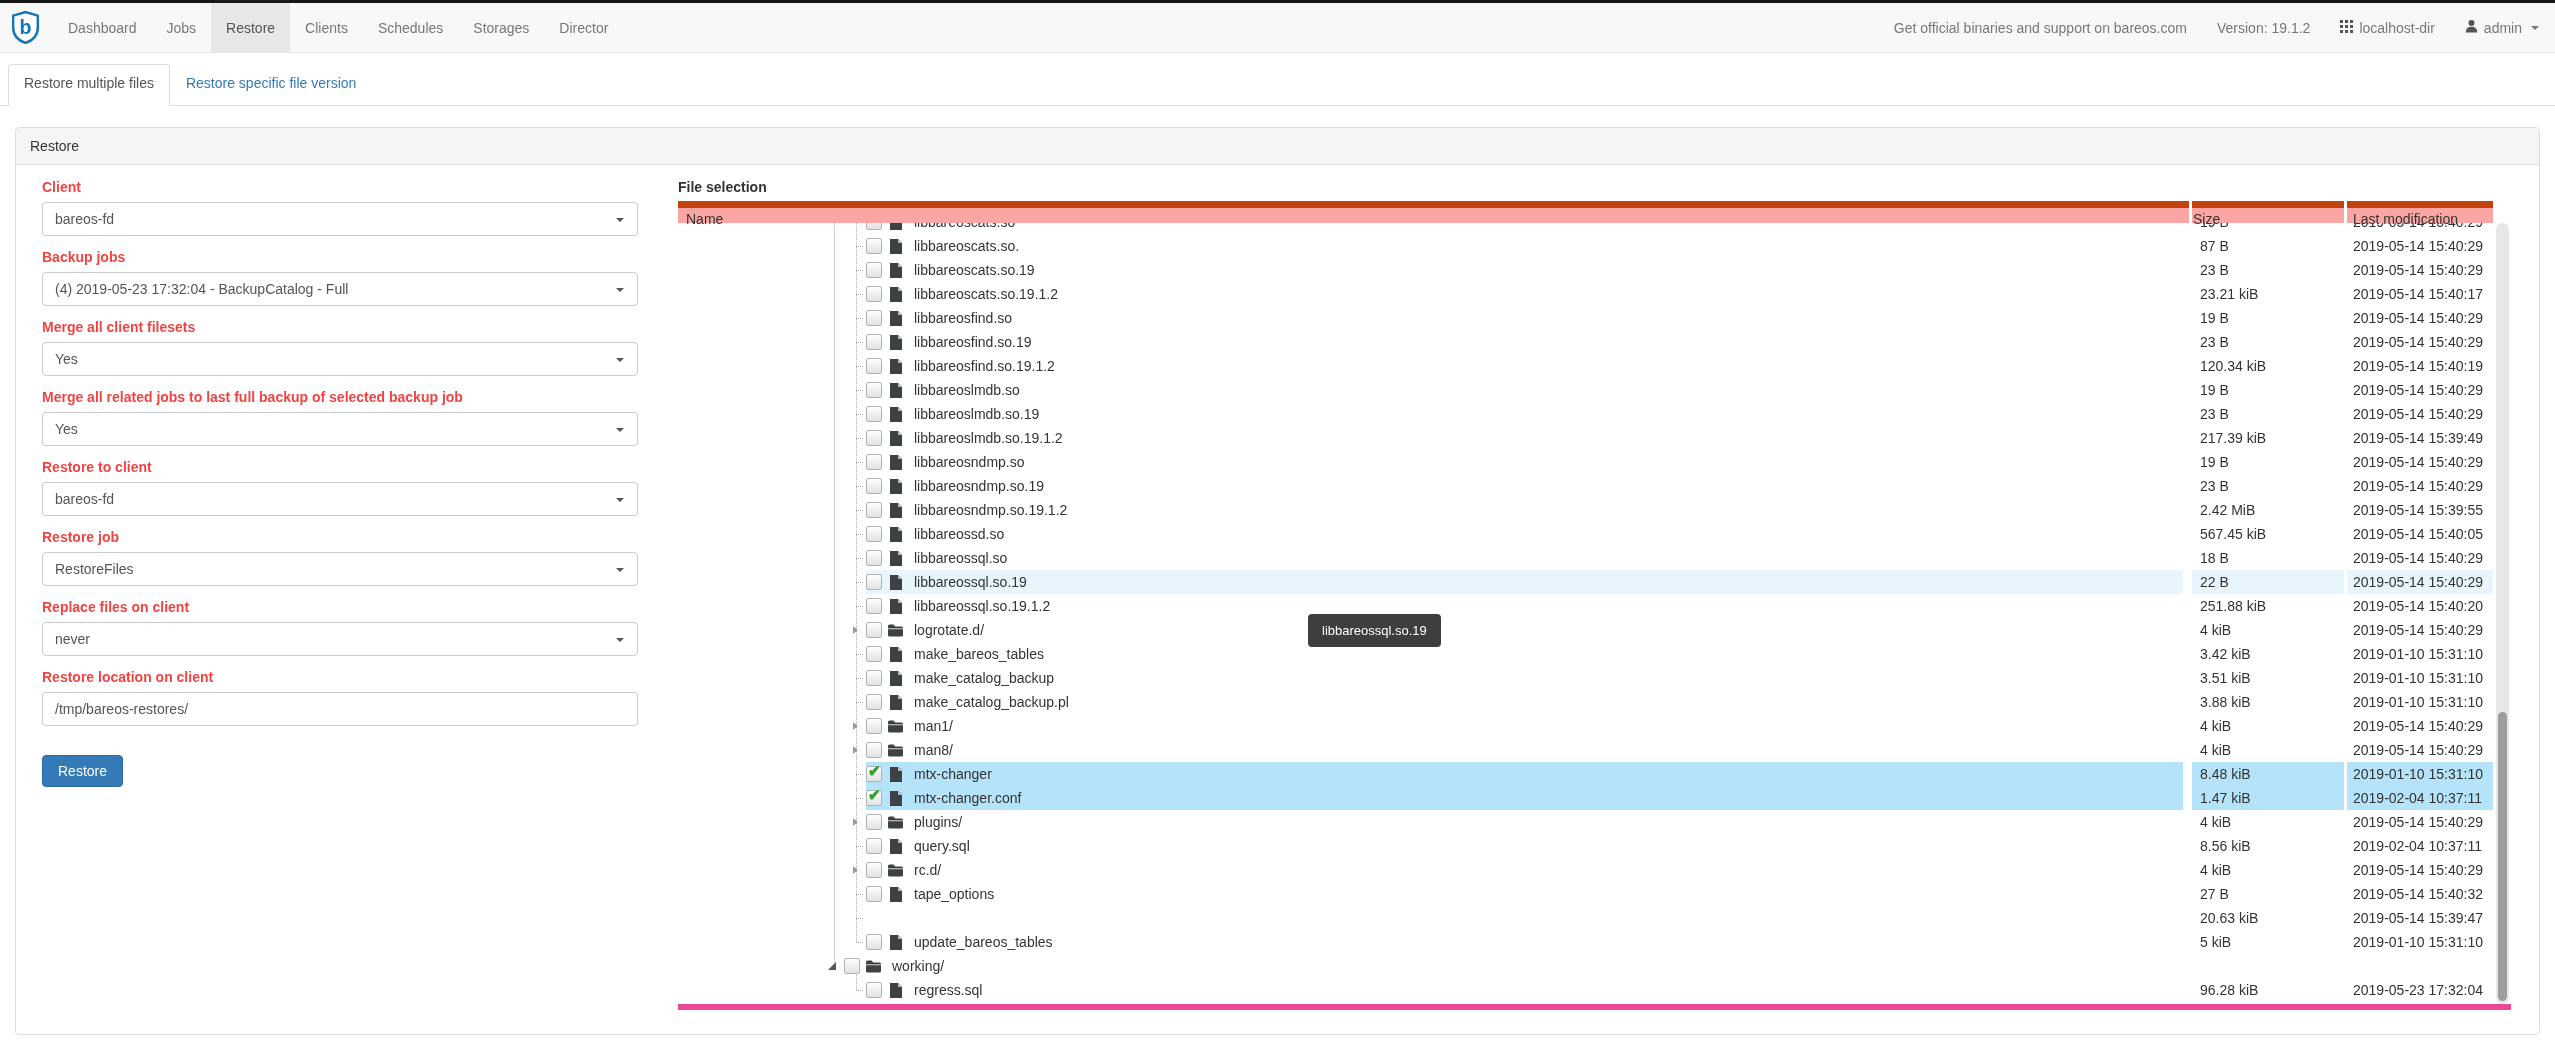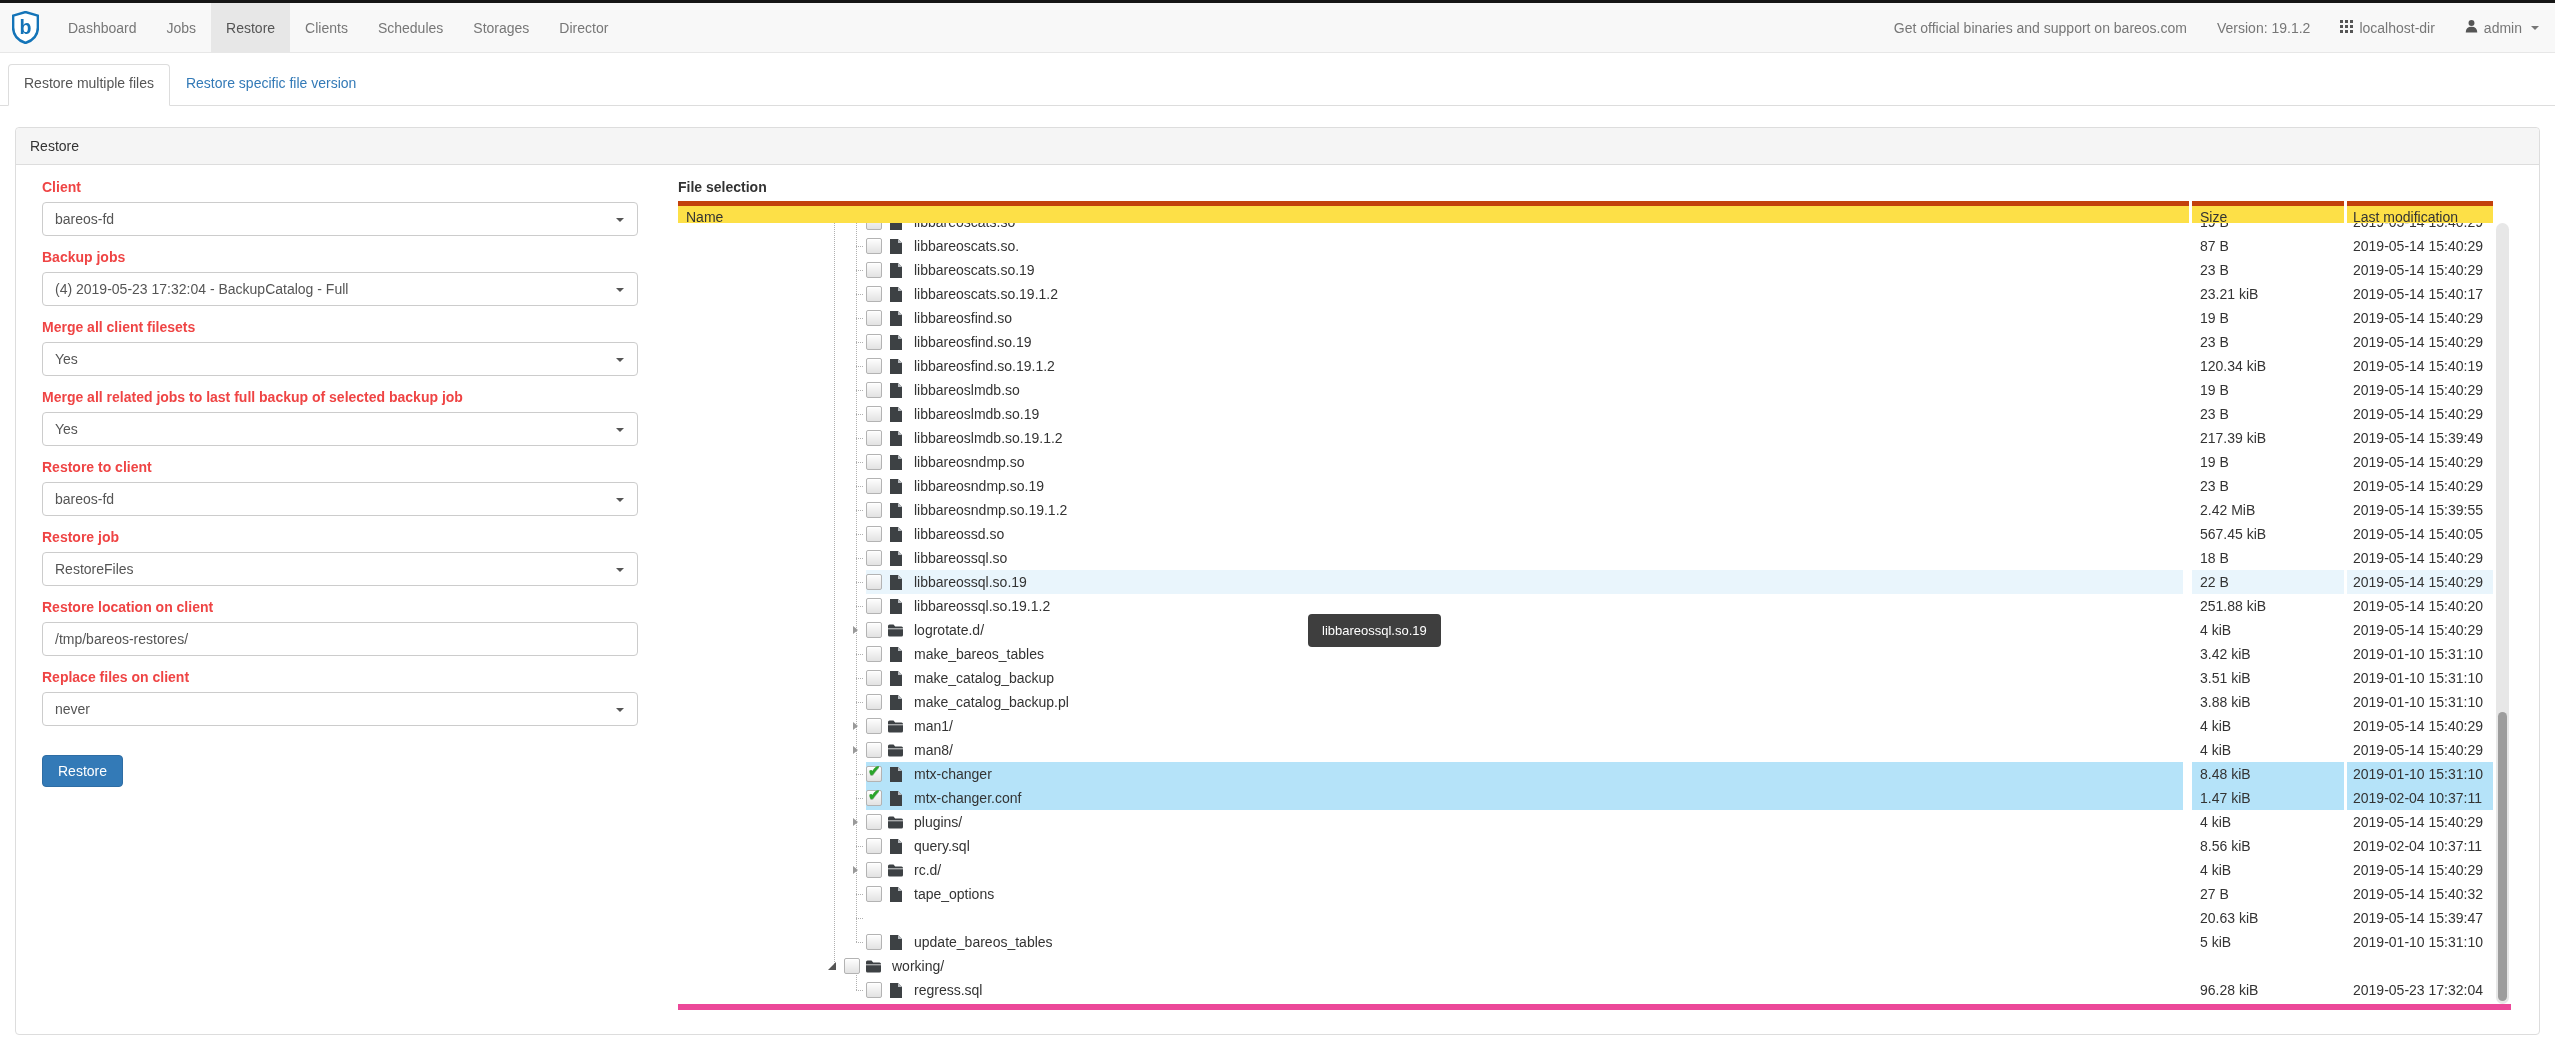--- a/index.html
+++ b/index.html
@@ -29,23 +29,23 @@
   .form-group label{display:block;font-weight:bold;color:#ef4444;margin-bottom:7px;line-height:16px}
   .control{position:relative;height:34px;box-sizing:border-box;border:1px solid #ccc;border-radius:4px;background:#fff;color:#555;padding:6px 24px 6px 12px;line-height:20px;white-space:nowrap;overflow:hidden}
   .sel-caret{position:absolute;right:13px;top:15px;width:0;height:0;border-top:4px solid #555;border-left:4px solid transparent;border-right:4px solid transparent}
   .control-input{display:block;width:100%;height:34px;box-sizing:border-box;border:1px solid #ccc;border-radius:4px;color:#555;padding:6px 12px;font-family:"Liberation Sans",sans-serif;font-size:14px}
   .btn-primary{margin-top:16px;background:#337ab7;border:1px solid #2e6da4;color:#fff;padding:7px 15px;border-radius:4px;font-size:14px;font-family:"Liberation Sans",sans-serif;cursor:pointer}
   
   .files-col{flex:1;margin-left:40px;min-width:0}
   .fs-title{font-weight:bold;margin:0 0 6px 0;line-height:16px}
   .fgrid{position:relative;margin-right:14px}
   .fgrid-header{display:flex;height:22px;line-height:22px;color:#333}
-  .hcell{background:#fde047;box-sizing:border-box;border-top:5px solid #c2410c}
+  .hcell{background:#fca5a5;box-sizing:border-box;border-top:7px solid #c2410c}
   .h-name{flex:1;padding-left:8px}
-  .h-size{width:152px;margin-left:3px;padding-left:8px;flex:none}
+  .h-size{width:152px;margin-left:3px;padding-left:1px;flex:none}
   .h-mod{width:146px;margin-left:3px;padding-left:6px;flex:none}
   .h-end{width:18px;flex:none}
   .fgrid-body{position:relative;height:781px;overflow:hidden;border-bottom:6px solid #ec4899}
   .guide{position:absolute;width:0;border-left:1px dotted #b0b0b0;z-index:0}
   .trow{display:flex;height:24px;align-items:stretch;position:relative;z-index:1}
   .cell-name{flex:1;display:flex;align-items:center;min-width:0}
   .tspacer{flex:none;height:100%}
   .stub{flex:none;width:20px;height:100%;position:relative}
   .stub.line::before{content:"";position:absolute;left:10px;right:3px;top:50%;border-top:1px dotted #b0b0b0}
   .stub .arr-closed{position:absolute;left:7px;top:50%;margin-top:-4px;width:0;height:0;border-left:5px solid #9a9a9a;border-top:4px solid transparent;border-bottom:4px solid transparent}
@@ -147,26 +147,26 @@
           </div>
           <div class="form-group">
             <label>Restore to client</label>
             <div class="control"><span>bareos-fd</span><span class="sel-caret"></span></div>
           </div>
           <div class="form-group">
             <label>Restore job</label>
             <div class="control"><span>RestoreFiles</span><span class="sel-caret"></span></div>
           </div>
           <div class="form-group">
+            <label>Replace files on client</label>
+            <div class="control"><span>never</span><span class="sel-caret"></span></div>
+          </div>
+          <div class="form-group">
             <label>Restore location on client</label>
             <input class="control-input" value="/tmp/bareos-restores/" style="">
-          </div>
-          <div class="form-group">
-            <label>Replace files on client</label>
-            <div class="control"><span>never</span><span class="sel-caret"></span></div>
           </div>
         </div>
       <button class="btn-primary">Restore</button>
     </div>
     <div class="files-col">
       <div class="fs-title">File selection</div>
       <div class="fgrid">
         <div class="fgrid-header">
           <div class="hcell h-name">Name</div>
           <div class="hcell h-size">Size</div>

